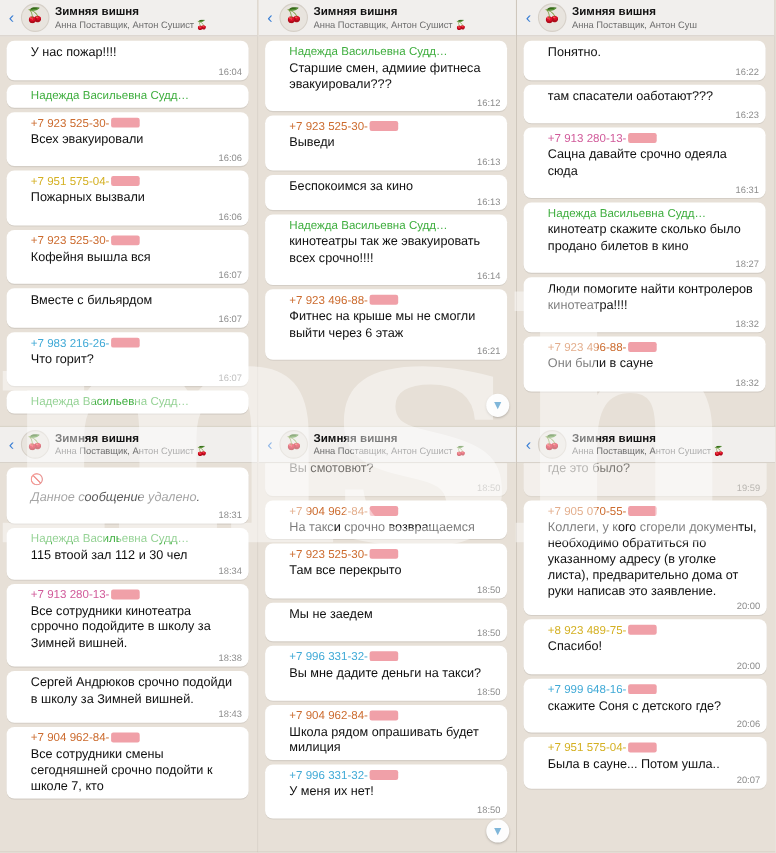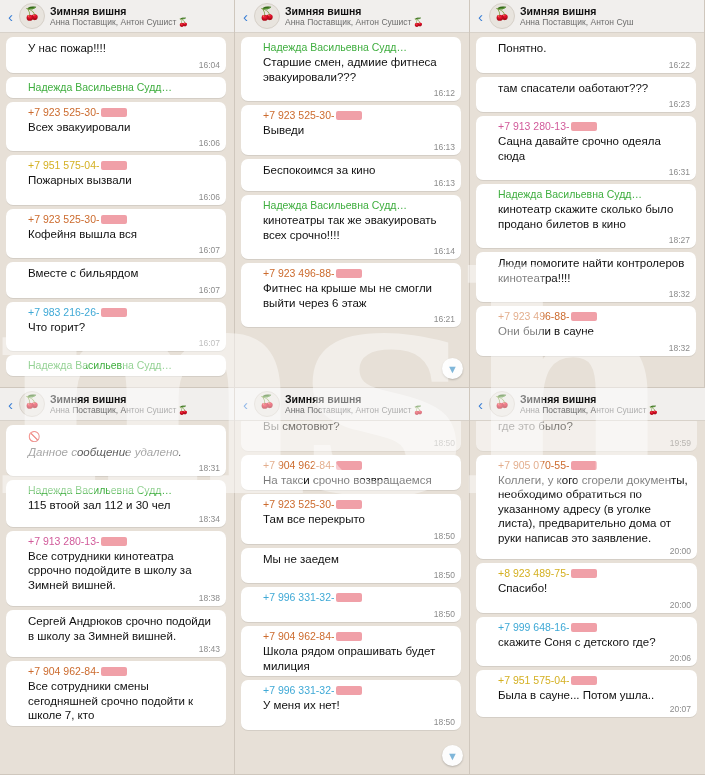--- a/index.html
+++ b/index.html
@@ -360,20 +360,21 @@
         <div class="sender" style="color:#cc6b2e"><span>+7 923 525-30-</span><span class="redact"></span></div>
         <span class="text">Там все перекрыто</span>
         <span class="time inline">18:50</span>
       </div>
       <div class="msg clearfix">
         <span class="text">Мы не заедем</span>
         <span class="time inline">18:50</span>
       </div>
       <div class="msg clearfix">
         <div class="sender" style="color:#3fa9d6"><span>+7 996 331-32-</span><span class="redact"></span></div>
+        <span class="text">Вы мне дадите деньги на такси?</span>
         <span class="time inline">18:50</span>
       </div>
       <div class="msg">
         <div class="sender" style="color:#cc6b2e"><span>+7 904 962-84-</span><span class="redact"></span></div>
         <span class="text">Школа рядом опрашивать будет милиция</span>
       </div>
       <div class="msg clearfix">
         <div class="sender" style="color:#3fa9d6"><span>+7 996 331-32-</span><span class="redact"></span></div>
         <span class="text">У меня их нет!</span>
         <span class="time inline">18:50</span>

